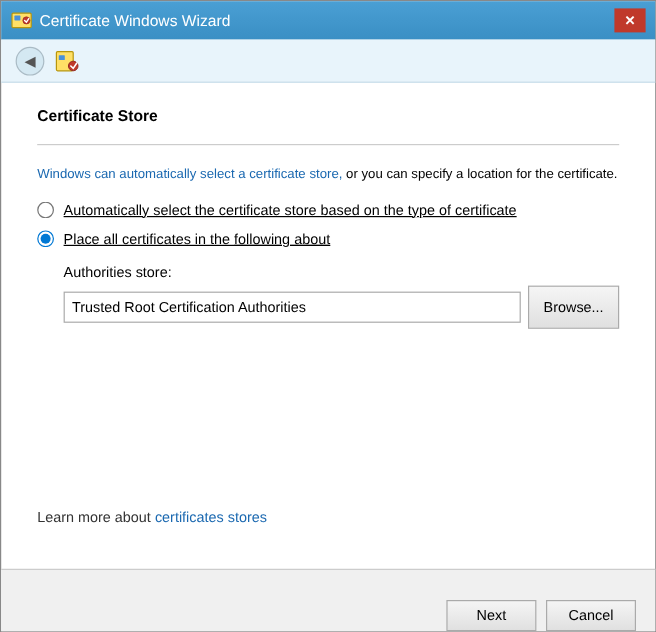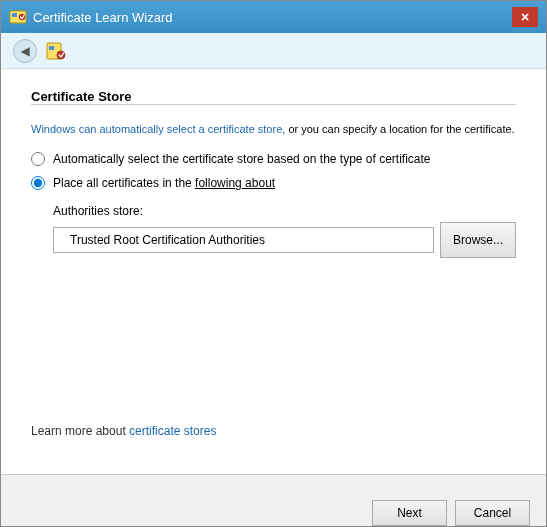--- a/index.html
+++ b/index.html
@@ -100,21 +100,21 @@
     .content {
       flex: 1;
       padding: 20px 30px;
       display: flex;
       flex-direction: column;
     }
     .section-title {
       font-weight: bold;
       font-size: 13px;
       color: #000;
-      margin-bottom: 0;
+      margin-bottom: 16px;
     }
     .section-desc {
       font-size: 12px;
       color: #333;
       margin-bottom: 14px;
     }
     .divider {
       border: none;
       border-top: 1px solid #ccc;
       margin-bottom: 16px;
@@ -143,20 +143,21 @@
     .radio-input {
       width: 14px;
       height: 14px;
       cursor: pointer;
       accent-color: #0078d4;
     }
     .radio-label {
       font-size: 12px;
       color: #000;
       cursor: pointer;
+      text-decoration: underline;
     }
     .radio-label .underline {
       text-decoration: underline;
     }
     .cert-store-group {
       margin-left: 22px;
       margin-top: 4px;
     }
     .cert-store-label {
       font-size: 12px;
@@ -165,21 +166,21 @@
     }
     .cert-store-row {
       display: flex;
       align-items: center;
       gap: 6px;
     }
     .cert-store-input {
       flex: 1;
       height: 26px;
       border: 1px solid #aaa;
-      padding: 2px 16px;
+      padding: 2px 6px;
       font-size: 12px;
       color: #000;
       background: #fff;
       outline: none;
     }
     .browse-btn {
       height: 36px;
       padding: 0 12px;
       border: 1px solid #aaa;
       background: linear-gradient(to bottom, #f5f5f5, #e0e0e0);
@@ -233,21 +234,21 @@
   <div class="title-bar">
     <div class="title-bar-left">
       <div class="title-bar-icon">
         <svg width="18" height="18" viewBox="0 0 18 18">
           <rect x="1" y="3" width="16" height="12" rx="1" fill="#ffe066" stroke="#b8960c" stroke-width="1"></rect>
           <rect x="3" y="5" width="5" height="4" fill="#4a90d9" rx="0.5"></rect>
           <circle cx="13" cy="9" r="3" fill="#c0392b" stroke="#922b21" stroke-width="0.5"></circle>
           <path d="M11.5 9 L13 10.5 L15 7.5" stroke="white" stroke-width="1.2" fill="none" stroke-linecap="round"></path>
         </svg>
       </div>
-      <span class="title-bar-title">Certificate Learn Wizard</span>
+      <span class="title-bar-title">Certificate Windows Wizard</span>
     </div>
     <div class="title-bar-controls">
       <button class="title-btn close">✕</button>
     </div>
   </div>
 
   <div class="nav-bar">
     <button class="nav-btn">
       <span>◀</span>
     </button>
@@ -288,21 +289,21 @@
         <div class="cert-store-row">
           <input type="text" class="cert-store-input" readonly="" value="Trusted Root Certification Authorities" style="">
           <button class="browse-btn">Browse...</button>
         </div>
       </div>
     </div>
 
     <div class="spacer"></div>
 
     <div class="learn-more">
-      <span>Learn more about </span><a href="#">certificate stores</a>
+      <span>Learn more about </span><a href="#">certificates stores</a>
     </div>
   </div>
 
   <div class="footer">
     <button class="footer-btn">Next</button>
     <button class="footer-btn">Cancel</button>
   </div>
 </div>
 
 </body></html>

